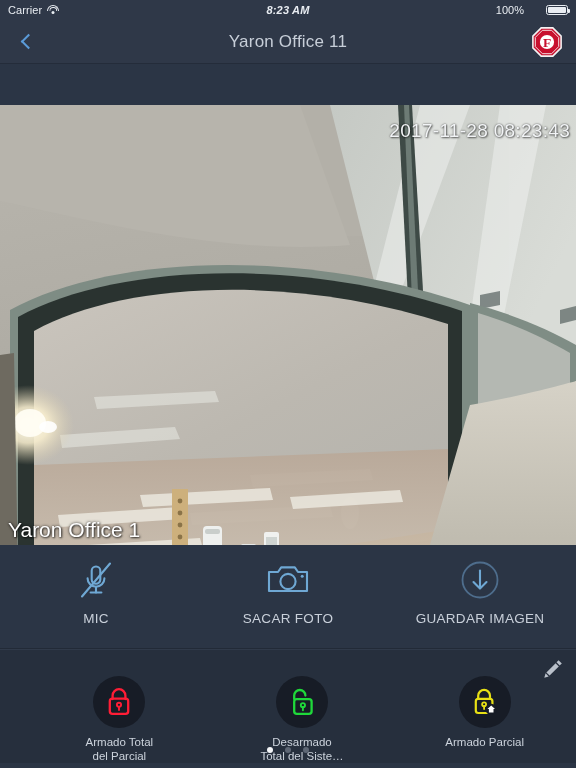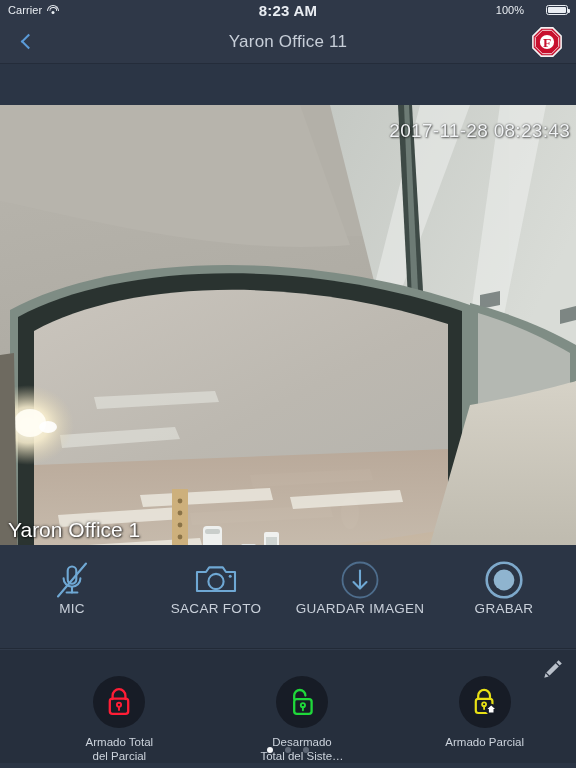--- a/index.html
+++ b/index.html
@@ -32,21 +32,21 @@
   .wifi-icon i{
     position:absolute; left:50%; transform:translateX(-50%);
     border:1.4px solid #e9edf2; border-bottom:none;
     border-radius:50% 50% 0 0 / 100% 100% 0 0;
   }
   .wifi-icon i:nth-child(1){ width:12px; height:6px; top:0; }
   .wifi-icon i:nth-child(2){ width:7.5px; height:3.8px; top:2.4px; }
   .wifi-icon i:nth-child(3){ width:3px; height:3px; top:5.6px; border-radius:50%; background:#e9edf2; border:none;}
   .sb-center{
     position:absolute; left:0; right:0; text-align:center;
-    font-size:15px; font-weight:bold; color:#e9edf2; letter-spacing:.2px;
+    font-size:11px; font-weight:bold; color:#e9edf2; letter-spacing:.2px;font-style:italic;
   }
   .sb-right{ margin-left:auto; display:flex; align-items:center; gap:22px; z-index:2;}
   .sb-batt-pct{ font-size:11px; color:#e9edf2; }
   .batt{
     width:22px; height:10px; border:1px solid #e9edf2; border-radius:2.5px;
     position:relative; padding:1px;
   }
   .batt:after{
     content:""; position:absolute; right:-3px; top:3px;
     width:1.7px; height:4px; background:#e9edf2; border-radius:0 1px 1px 0;
@@ -117,20 +117,21 @@
   .ctrl{
     flex:1; height:103px;
     display:flex; flex-direction:column; align-items:center; justify-content:flex-start;
     padding-top:14px;
     cursor:pointer;
   }
   .ctrl-ico{
     height:42px; display:flex; align-items:center; justify-content:center;
   }
   .ctrl-lbl{
+    margin-top:10px;
     font-size:13.5px; color:#c9d0da; letter-spacing:.3px;
     white-space:nowrap;
   }
 
   
   .bottom{
     flex:1 1 auto;
     background:#262f3d;
     position:relative;
     display:flex; align-items:flex-start;
@@ -385,29 +386,20 @@
           <circle cx="20" cy="20" r="17.5" fill="none" stroke="#4e6d8c" stroke-width="1.8"></circle>
           <g fill="none" stroke="#6fa8d4" stroke-width="2.1" stroke-linecap="round" stroke-linejoin="round">
             <line x1="20" y1="10.5" x2="20" y2="28"></line>
             <polyline points="13.5,22 20,28.6 26.5,22"></polyline>
           </g>
         </svg>
       </div>
       <div class="ctrl-lbl">GUARDAR IMAGEN</div>
     </div>
 
-    <div class="ctrl">
-      <div class="ctrl-ico">
-        <svg width="40" height="40" viewBox="0 0 40 40">
-          <circle cx="20" cy="20" r="17.3" fill="none" stroke="#7ea9cb" stroke-width="2.6"></circle>
-          <circle cx="20" cy="20" r="10.4" fill="#8fb4cf"></circle>
-        </svg>
-      </div>
-      <div class="ctrl-lbl">GRABAR</div>
-    </div>
   </div>
 
   <div class="bottom">
 
     <div class="edit-pencil">
       <svg width="22" height="22" viewBox="0 0 22 22">
         <g fill="#b9c0ca">
           <path d="M16.6 2.2 l3.2 3.2 l-2.1 2.1 l-3.2 -3.2 z"></path>
           <path d="M13.6 5.2 l3.2 3.2 l-9.2 9.2 l-3.2 -3.2 z"></path>
           <path d="M3.6 15.3 l3.1 3.1 l-4.4 1.3 z"></path>

